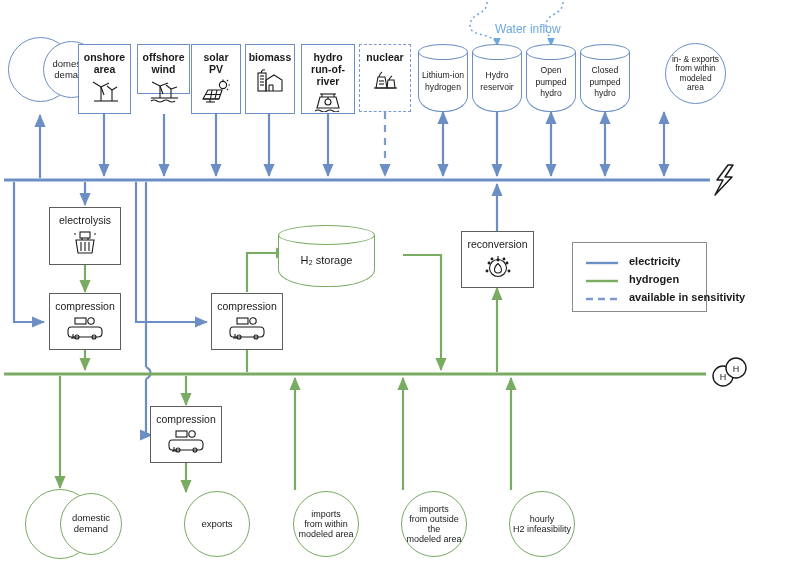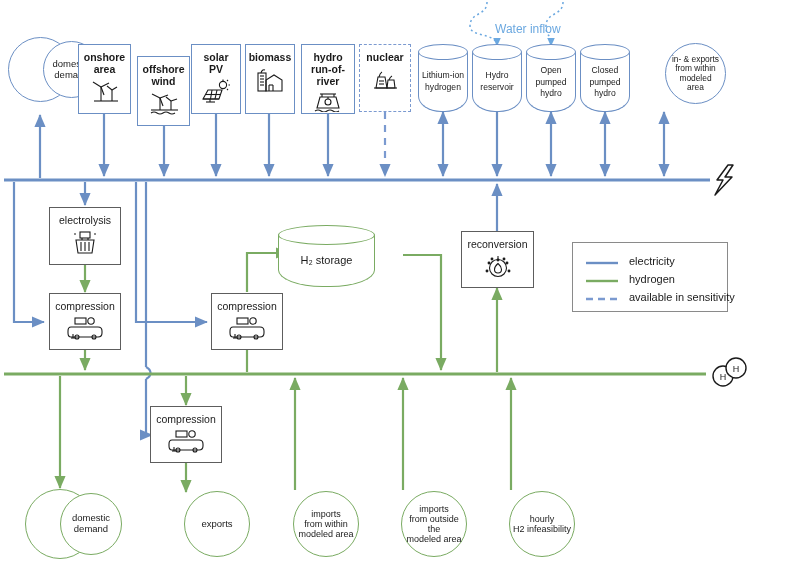--- a/index.html
+++ b/index.html
@@ -268,21 +268,21 @@
             <line x1="11" y1="8" x2="14" y2="16"></line>
             <line x1="22" y1="11" x2="22" y2="22"></line>
             <line x1="22" y1="11" x2="17" y2="7"></line>
             <line x1="22" y1="11" x2="27" y2="8"></line>
             <line x1="4" y1="22" x2="28" y2="22"></line>
           </g>
         </svg>
     </div>
   </div>
 
-  <div class="node box-gen" style="left:137px; top:56px; width:53px; height:70px;text-align:center;">
+  <div class="node box-gen" style="left:137px; top:44px; width:53px; height:50px;text-align:center;">
     <div class="lbl">offshore
 wind</div>
     <div class="icon">
       <svg width="32" height="24" viewBox="0 0 32 24">
           <g stroke="#1a1a1a" stroke-width="1.1" fill="none">
             <line x1="12" y1="7" x2="12" y2="19"></line>
             <line x1="12" y1="7" x2="4" y2="3"></line>
             <line x1="12" y1="7" x2="20" y2="4"></line>
             <line x1="12" y1="7" x2="15" y2="15"></line>
             <line x1="23" y1="10" x2="23" y2="19"></line>
@@ -528,21 +528,21 @@
     <div class="lbl" style="font-size:9px;">imports
 from outside the
 modeled area</div>
   </div>
 
   <div class="node circle circle-green" style="left:478px; top:491px; width:66px; height:66px;">
     <div class="lbl" style="font-size:9px;">hourly
 H2 infeasibility</div>
   </div>
 
-  <div class="legend" style="left:572px; top:242px; width:156px; height:70px;">
+  <div class="legend" style="left:572px; top:242px; width:135px; height:70px;font-weight:bold;">
     <div class="legend-row">
       <div class="legend-swatch">
         <svg width="34" height="12">
             <line x1="1" y1="6" x2="33" y2="6" stroke="#6b8fc4" stroke-width="2.4"></line>
           </svg>
       </div>
       <div class="legend-text">electricity</div>
     </div>
     <div class="legend-row">
       <div class="legend-swatch">

